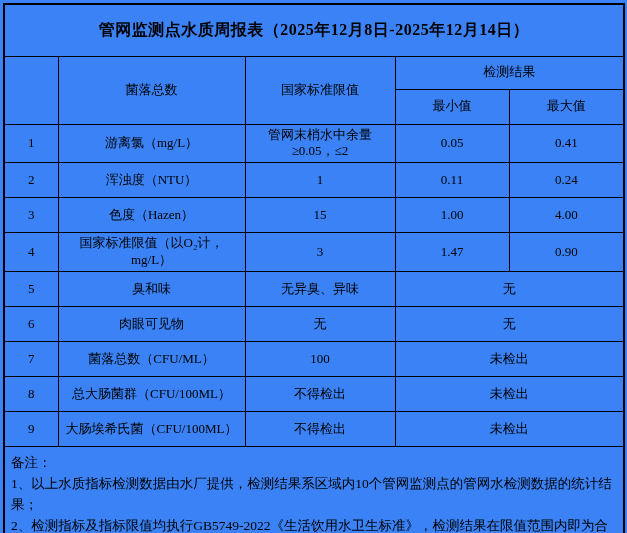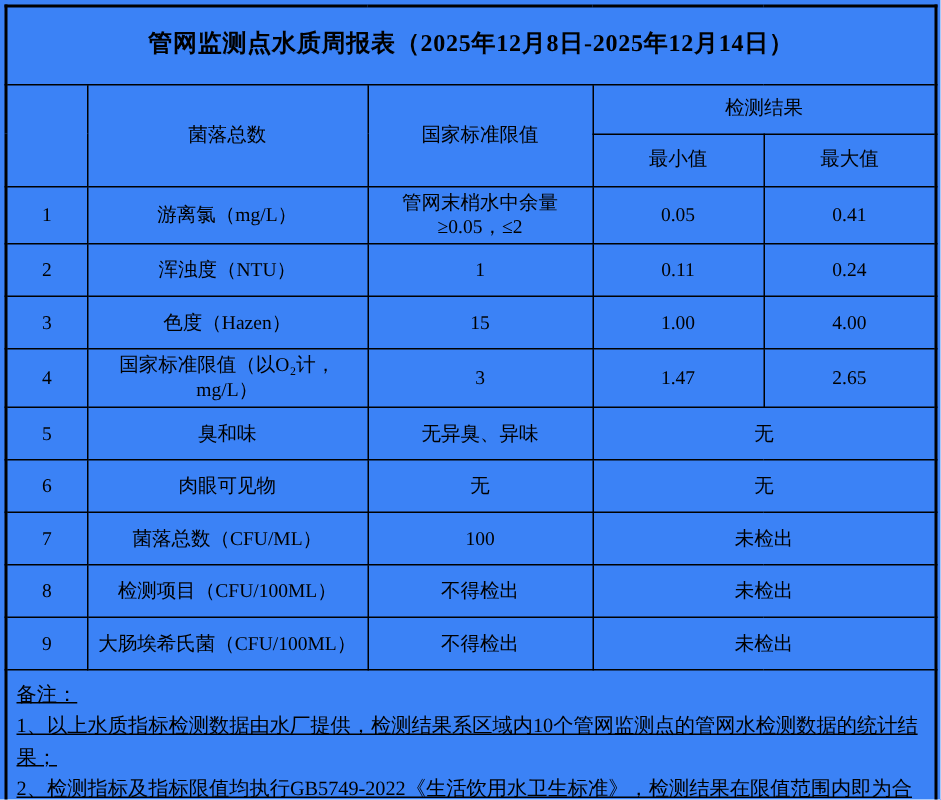--- a/index.html
+++ b/index.html
@@ -36,21 +36,21 @@
   tr.header-row-1 td { height: 33px; }
   tr.header-row-2 td { height: 35px; }
   tr.data-row td { height: 35px; }
   tr.notes-row td {
     height: 90px;
     text-align: left;
     vertical-align: top;
     padding: 5px 6px 4px 6px;
     font-size: 13.5px;
   }
-  tr.notes-row .note-line { line-height: 21px; text-decoration: underline; }
+  tr.notes-row .note-line { line-height: 21px; }
 </style>
 </head>
 <body>
 
 <div class="page">
   <table class="report">
     <colgroup>
       <col style="width:54px">
       <col style="width:187px">
       <col style="width:150px">
@@ -91,21 +91,21 @@
         <td>色度（Hazen）</td>
         <td>15</td>
         <td>1.00</td>
         <td>4.00</td>
       </tr>
       <tr class="data-row">
         <td>4</td>
         <td>国家标准限值（以O₂计，mg/L）</td>
         <td>3</td>
         <td>1.47</td>
-        <td>2.65</td>
+        <td>0.90</td>
       </tr>
 
       <tr class="data-row">
         <td>5</td>
         <td>臭和味</td>
         <td>无异臭、异味</td>
         <td colspan="2">无</td>
       </tr>
       <tr class="data-row">
         <td>6</td>
@@ -114,21 +114,21 @@
         <td colspan="2">无</td>
       </tr>
       <tr class="data-row">
         <td>7</td>
         <td>菌落总数（CFU/ML）</td>
         <td>100</td>
         <td colspan="2">未检出</td>
       </tr>
       <tr class="data-row">
         <td>8</td>
-        <td>检测项目（CFU/100ML）</td>
+        <td>总大肠菌群（CFU/100ML）</td>
         <td>不得检出</td>
         <td colspan="2">未检出</td>
       </tr>
       <tr class="data-row">
         <td>9</td>
         <td>大肠埃希氏菌（CFU/100ML）</td>
         <td>不得检出</td>
         <td colspan="2">未检出</td>
       </tr>
 

